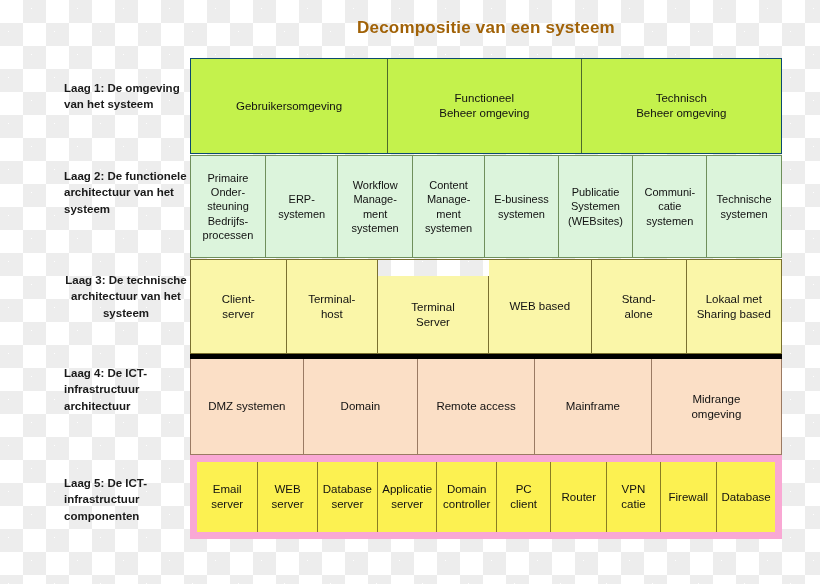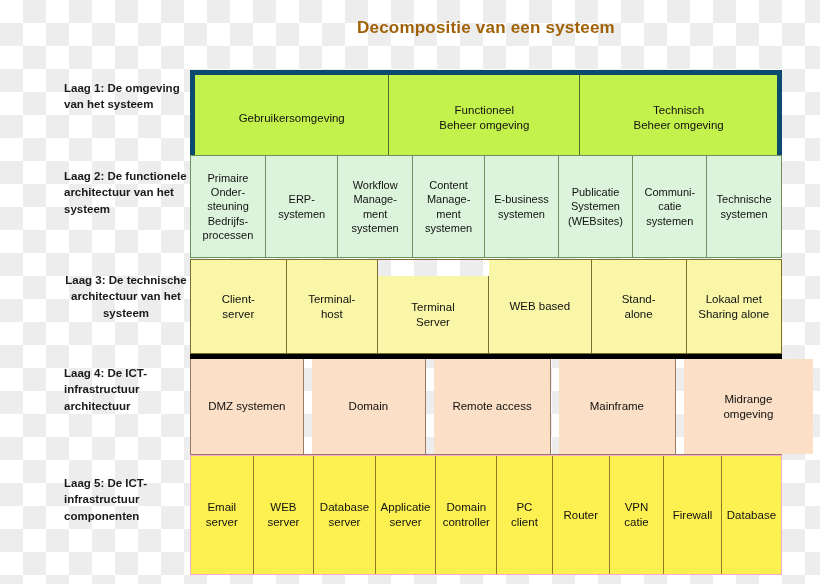--- a/index.html
+++ b/index.html
@@ -76,22 +76,21 @@
     color: #111111;
     padding: 2px 2px;
     overflow: hidden;
     white-space: pre-line;
   }
 
   
   #row-1 {
     top: 0;
     height: 96px;
-    border: 5px solid #0c4a6e;
-    margin-top: 12px;
+    border: 1px solid #0c4a6e;
   }
   #row-1 .cell {
     background: #c4f24c;
     border-right: 1px solid #4e6b2a;
   }
   #row-1 .cell:last-child { border-right: none; }
 
   
   #row-2 {
     top: 97px;
@@ -126,33 +125,32 @@
     height: 5px;
     background: #000000;
   }
 
   
   #row-4 {
     top: 301px;
     height: 96px;
     border: 1px solid #9a7a63;
     border-top: none;
-    gap: 8px;
   }
   #row-4 .cell {
     background: #fbdfc6;
     border-right: 1px solid #9a7a63;
   }
   #row-4 .cell:last-child { border-right: none; }
 
   
   #row-5 {
     top: 397px;
-    height: 120px;
-    border: 1px solid #f9a8d4;
+    height: 84px;
+    border: 7px solid #f9a8d4;
   }
   #row-5 .cell {
     background: #fcf151;
     border-right: 1px solid #8a7d22;
   }
   #row-5 .cell:last-child { border-right: none; }
 </style>
 </head>
 <body>
 
@@ -217,21 +215,21 @@
       <div class="cell" style="flex: 0 0 16.2%;">Client-
 server</div>
       <div class="cell" style="flex: 0 0 15.5%;">Terminal-
 host</div>
       <div class="cell" style="flex: 0 0 18.8%; margin-top: 16px;">Terminal
 Server</div>
       <div class="cell" style="flex: 0 0 17.4%;">WEB based</div>
       <div class="cell" style="flex: 0 0 16.1%;">Stand-
 alone</div>
       <div class="cell" style="flex: 0 0 16%;">Lokaal met
-Sharing alone</div>
+Sharing based</div>
     </div>
   <div id="thick-divider"></div>
   <div id="row-4" class="layer-row">
       <div class="cell" style="flex: 0 0 19.1%;">DMZ systemen</div>
       <div class="cell" style="flex: 0 0 19.4%;">Domain</div>
       <div class="cell" style="flex: 0 0 19.8%;">Remote access</div>
       <div class="cell" style="flex: 0 0 19.8%;">Mainframe</div>
       <div class="cell" style="flex: 0 0 21.9%;">Midrange
 omgeving</div>
     </div>

